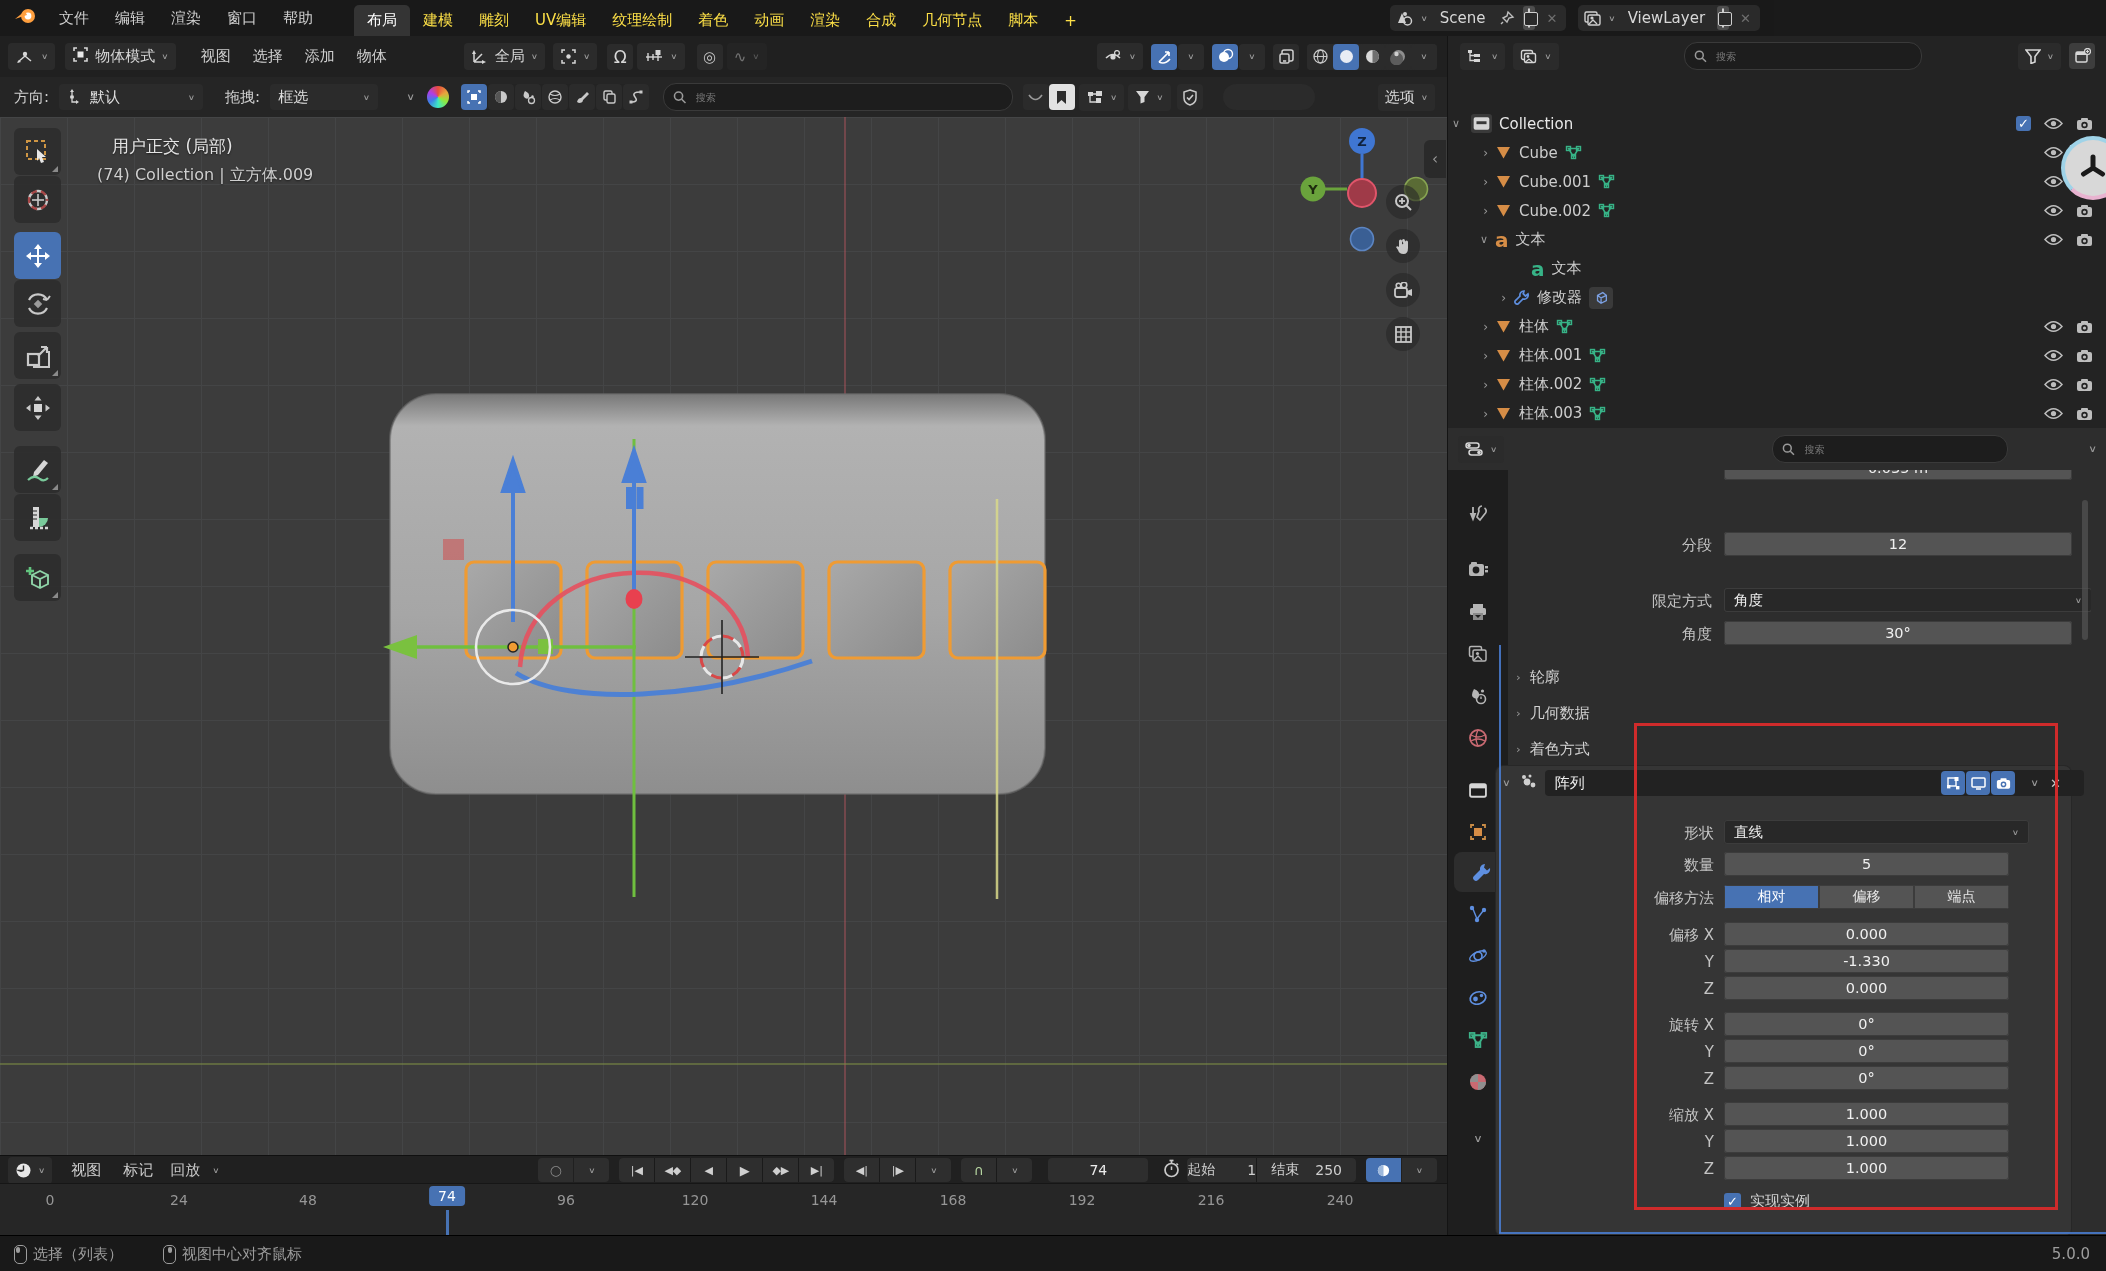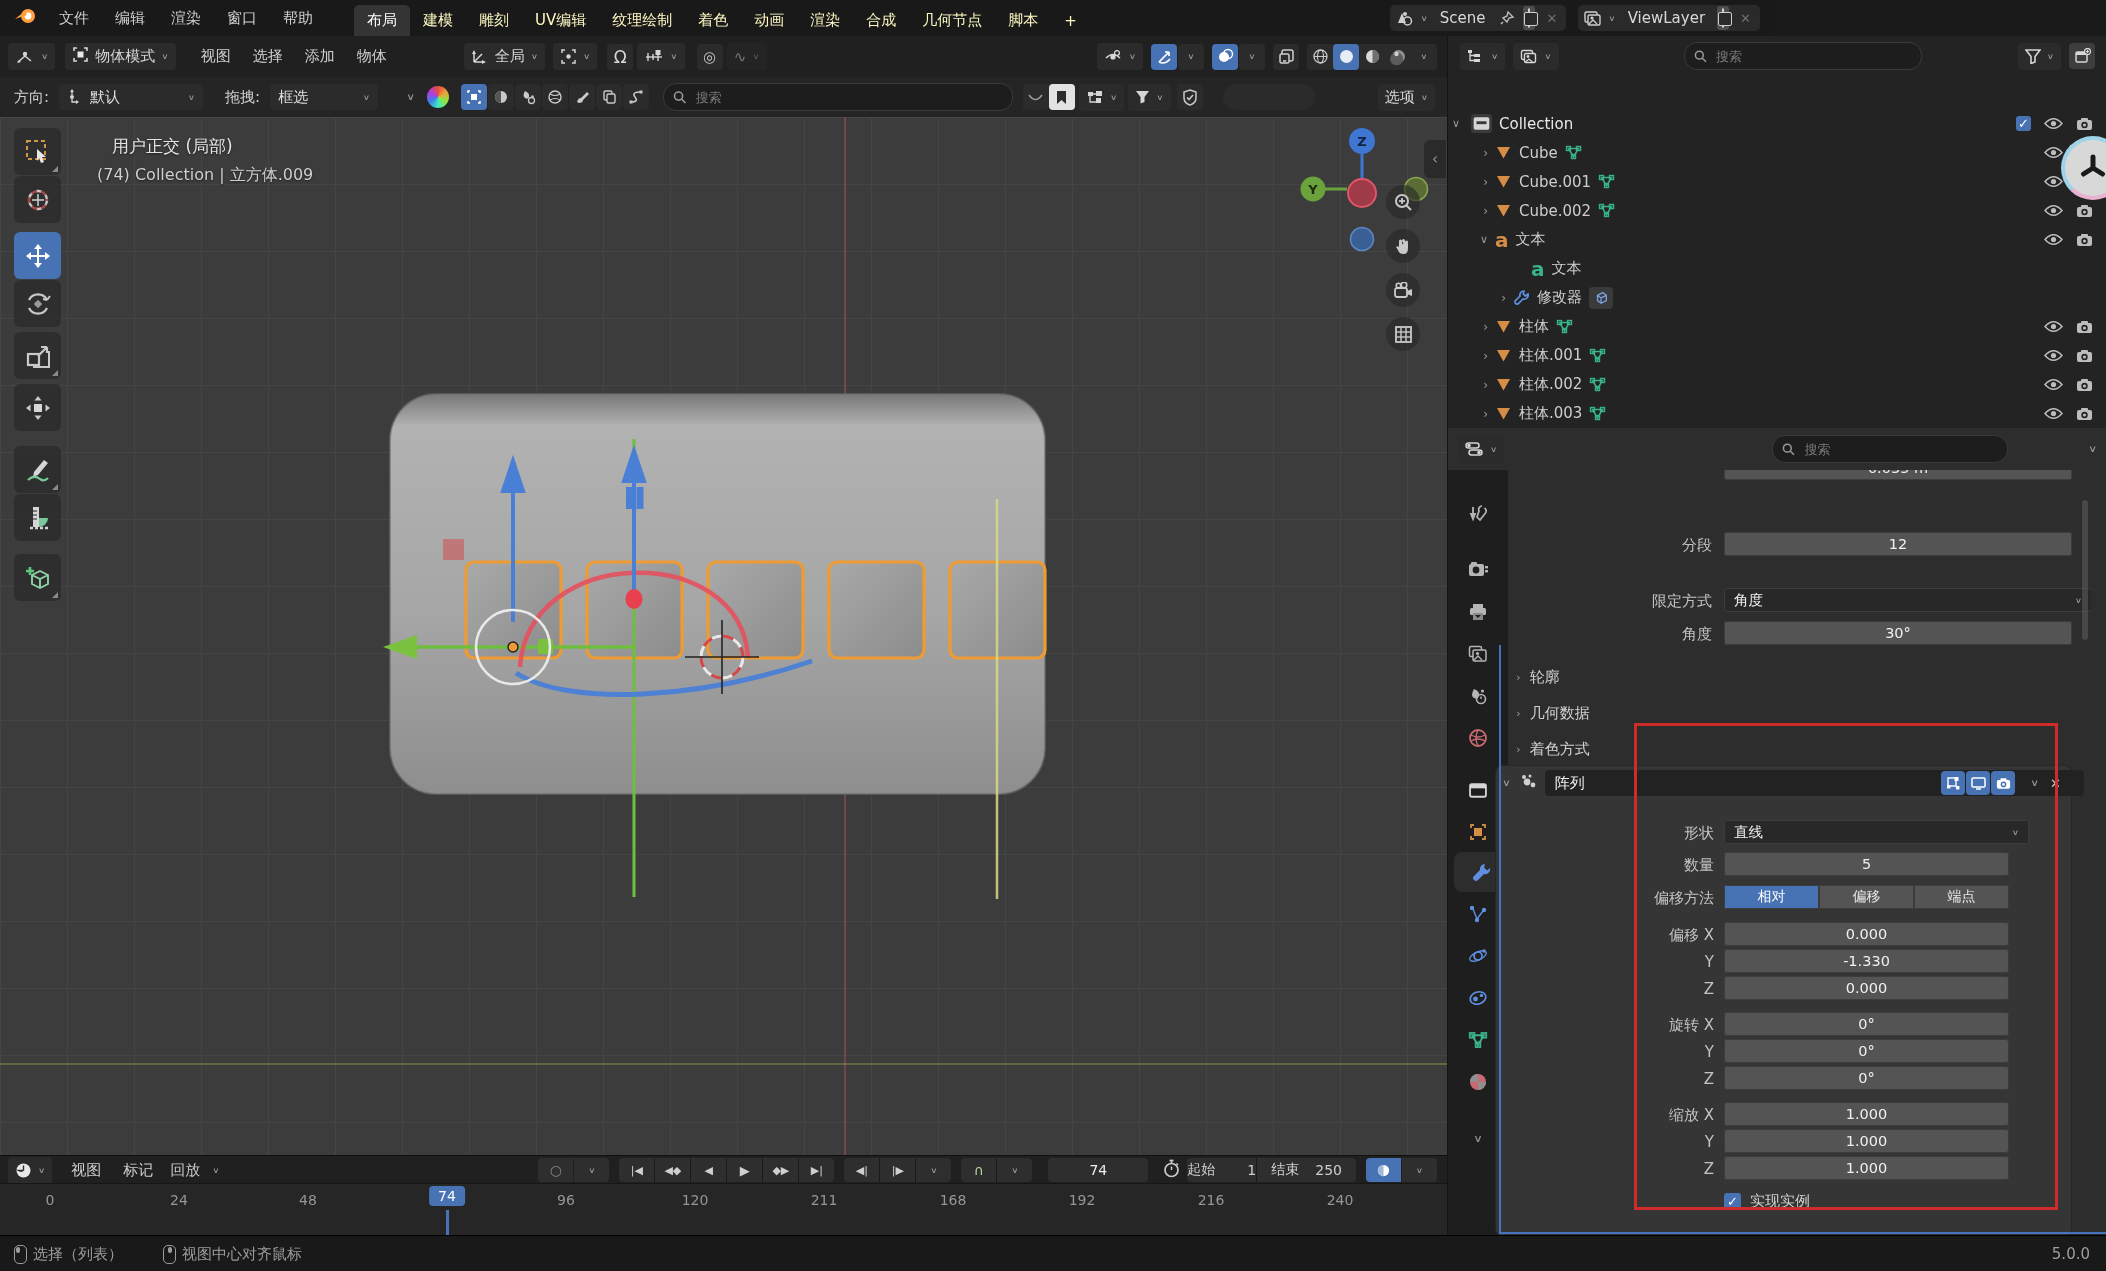--- a/index.html
+++ b/index.html
@@ -7,41 +7,41 @@
        font-family:"DejaVu Sans","Liberation Sans",sans-serif;color:#c8c8c8;font-size:15px;
        -webkit-font-smoothing:antialiased;}
   .abs{position:absolute;}
   .f{display:flex;align-items:center;}
   .grow{flex:1;}
   
   .topbar{left:0;top:0;width:1774px;height:36px;background:#191919;display:flex;align-items:center;
           border-bottom:1px solid #0e0e0e;}
   .menu-item{padding:0 13px;color:#cfcfcf;font-size:15px;cursor:default;}
   .ws-tabs{display:flex;align-items:flex-end;height:36px;margin-left:28px;}
-  .ws-tab{padding:6px 13px;color:#fef9c3;font-size:15px;border-radius:5px 5px 0 0;}
+  .ws-tab{padding:6px 13px;color:#fde047;font-size:15px;border-radius:5px 5px 0 0;}
   .ws-tab.active{background:#343434;color:#ffffff;}
   .idblock{background:#2a2a2a;border-radius:5px;height:26px;display:flex;align-items:center;
            padding:0 4px;gap:6px;}
   .idblock .txt{color:#d8d8d8;padding:0 6px;}
   .mini-ic{width:20px;height:18px;display:flex;align-items:center;justify-content:center;color:#bdbdbd;}
   .copy-ic{width:14px;height:14px;border:1.6px solid #cfcfcf;border-radius:2px;position:relative;background:#4a4a4a;}
   .copy-ic:before{content:"";position:absolute;left:-5px;top:3px;width:12px;height:12px;border:1.6px solid #cfcfcf;border-radius:2px;background:#2a2a2a;}
   .x-dim{color:#6f6f6f;font-size:13px;padding:0 5px;}
   .chev{color:#9a9a9a;font-size:10px;transform:scaleY(.8);}
   
   .vph1{left:0;top:36px;width:1447px;height:41px;background:#202020;display:flex;align-items:center;border-bottom:1px solid #151515;}
   .vph2{left:0;top:77px;width:1447px;height:40px;background:#252525;display:flex;align-items:center;border-bottom:1px solid #151515;}
   .hbtn{background:#2b2b2b;border-radius:4px;height:27px;display:flex;align-items:center;padding:0 7px;gap:6px;color:#d6d6d6;}
   .hbtn.dim{opacity:.45;}
   .menu-sm{padding:0 11px;color:#cfcfcf;}
   .field-dd{background:#2b2b2b;border-radius:4px;height:26px;display:flex;align-items:center;padding:0 8px;gap:8px;color:#dedede;}
   .ibtn{width:26px;height:26px;border-radius:4px;background:#2b2b2b;display:flex;align-items:center;justify-content:center;color:#c9c9c9;font-size:13px;}
   .ibtn.blue{background:#4772b3;color:#fff;}
   .searchbox{background:#1d1d1d;border:1px solid #3a3a3a;border-radius:13px;height:26px;display:flex;align-items:center;padding:0 9px;gap:7px;}
-  .searchbox input{background:transparent;border:none;outline:none;color:#cfcfcf;font-family:inherit;font-size:13px;width:100%;}
+  .searchbox input{background:transparent;border:none;outline:none;color:#cfcfcf;font-family:inherit;font-size:10px;width:100%;}
   .searchbox input::placeholder{color:#7a7a7a;}
   
   .canvas{left:0;top:117px;width:1447px;height:1038px;background:#3c3c3c;overflow:hidden;
     background-image:linear-gradient(#444546 1px,transparent 1px),linear-gradient(90deg,#444546 1px,transparent 1px);
     background-size:67px 67px;}
   .ov-text1{color:#e4e4e4;font-size:17px;text-shadow:0 1px 2px #0008;}
   .ov-text2{color:#cfcfcf;font-size:16px;text-shadow:0 1px 2px #0008;}
   
   .toolcol{left:14px;top:0;width:47px;}
   .tool{position:absolute;left:0;width:47px;height:47px;background:#2b2b2bd9;border-radius:6px;
@@ -1210,21 +1210,21 @@
           <span class="chev">∨</span>
         </span>
     </div>
   </div>
   <div class="abs tl-ruler">
     <span class="tick" style="left:50px">0</span>
     <span class="tick" style="left:179px">24</span>
     <span class="tick" style="left:308px">48</span>
     <span class="tick" style="left:566px">96</span>
     <span class="tick" style="left:695px">120</span>
-    <span class="tick" style="left:824px">211</span>
+    <span class="tick" style="left:824px">144</span>
     <span class="tick" style="left:953px">168</span>
     <span class="tick" style="left:1082px">192</span>
     <span class="tick" style="left:1211px">216</span>
     <span class="tick" style="left:1340px">240</span>
     <div class="abs" style="left:446px;top:26px;width:2.5px;height:26px;background:#4772b3"></div>
     <span class="playhead-label" style="left:447px">74</span>
   </div>
 
   <div class="abs statusbar">
     <span class="mouse-ic">

